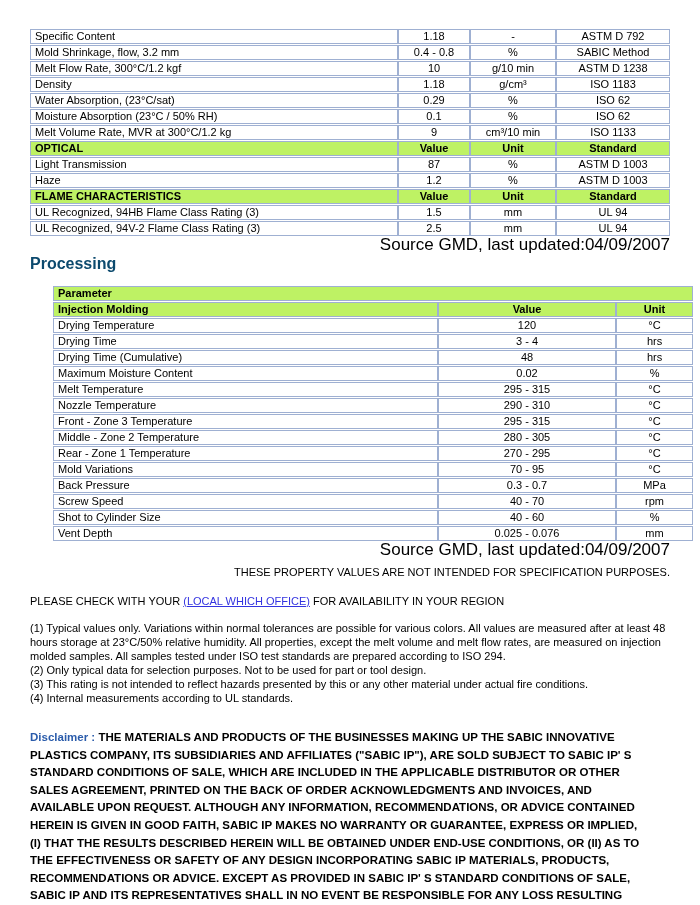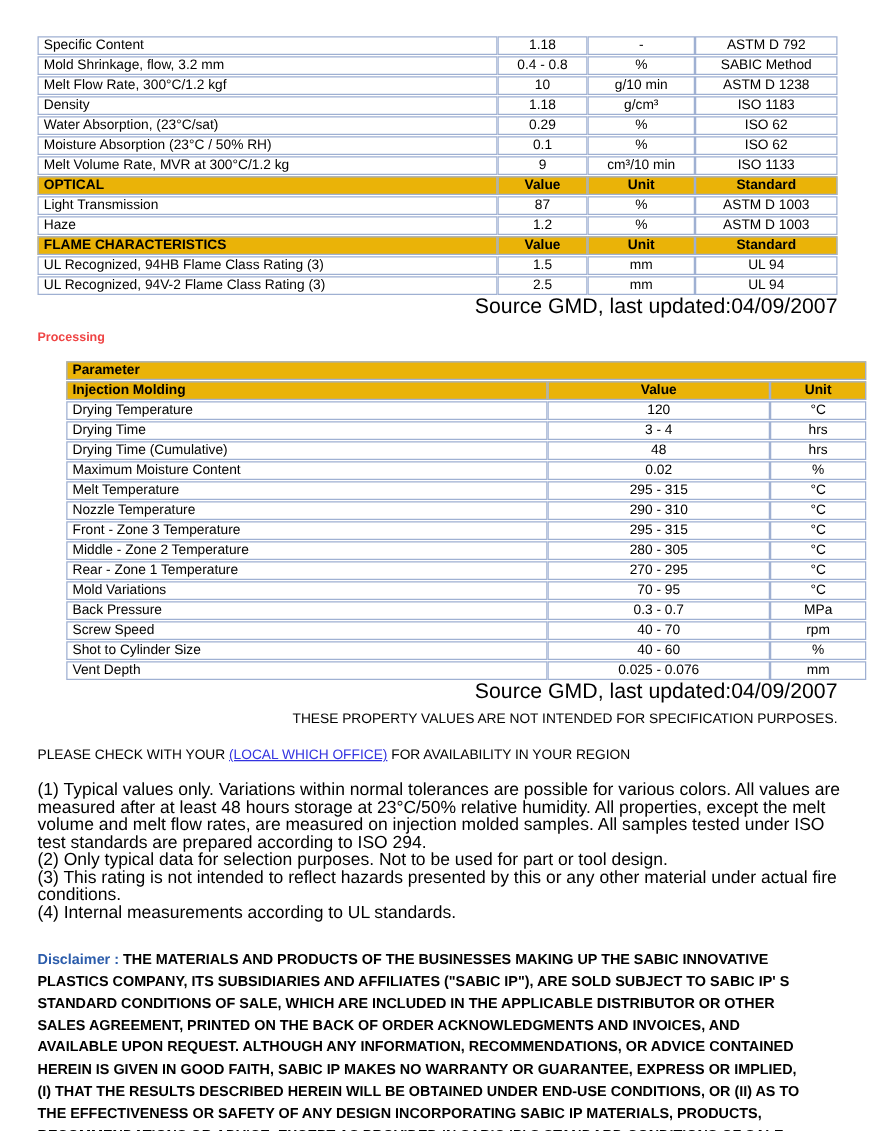--- a/index.html
+++ b/index.html
@@ -1,29 +1,29 @@
 <!DOCTYPE html>
 <html><head>
 <meta charset="utf-8">
 <style>
   html,body{margin:0;padding:0;background:#fff;}
   body{width:700px;height:905px;overflow:hidden;font-family:"Liberation Sans",sans-serif;color:#000;}
   .page{padding:28px 30px 0 30px;}
   table{table-layout:fixed;width:640px;border-collapse:separate;border-spacing:0 1px;}
   td{border:1px solid #9fb0d2;background:#fff;font-size:11px;line-height:13px;height:13px;padding:0 4px;overflow:hidden;white-space:nowrap;}
-  tr.hdr td{background:#eab308;font-weight:bold;}
+  tr.hdr td{background:#bef264;font-weight:bold;}
   td.c{text-align:center;}
   .source{width:640px;text-align:right;font-size:17px;line-height:13px;margin:1px 0 0 0;}
-  .proc-heading{color:#ef4444;font-weight:bold;font-size:10px;margin:14px 0 0 0;}
+  .proc-heading{color:#0c4a6e;font-weight:bold;font-size:16px;margin:4px 0 0 0;}
   .proc-table{margin-top:12px;padding-left:23px;}
   .spec-note{font-size:11px;margin:10px 0 0 0;text-align:right;}
   .avail{font-size:11px;margin:17px 0 0 0;}
   .avail a{color:#3333e0;text-decoration:underline;cursor:pointer;}
   .footnotes{margin:14px 0 0 0;width:642px;}
-  .footnotes p{margin:0;font-size:14px;line-height:14px;}
+  .footnotes p{margin:0;font-size:11px;line-height:14px;}
   .disclaimer{margin:24px 0 0 0;width:618px;font-size:11.5px;line-height:17.6px;font-weight:bold;}
   .disclaimer .dlabel{color:#2b5cab;text-align:center;}
 </style>
 </head>
 <body>
 
 <div class="page">
 
   <table class="props-table">
     <colgroup>

